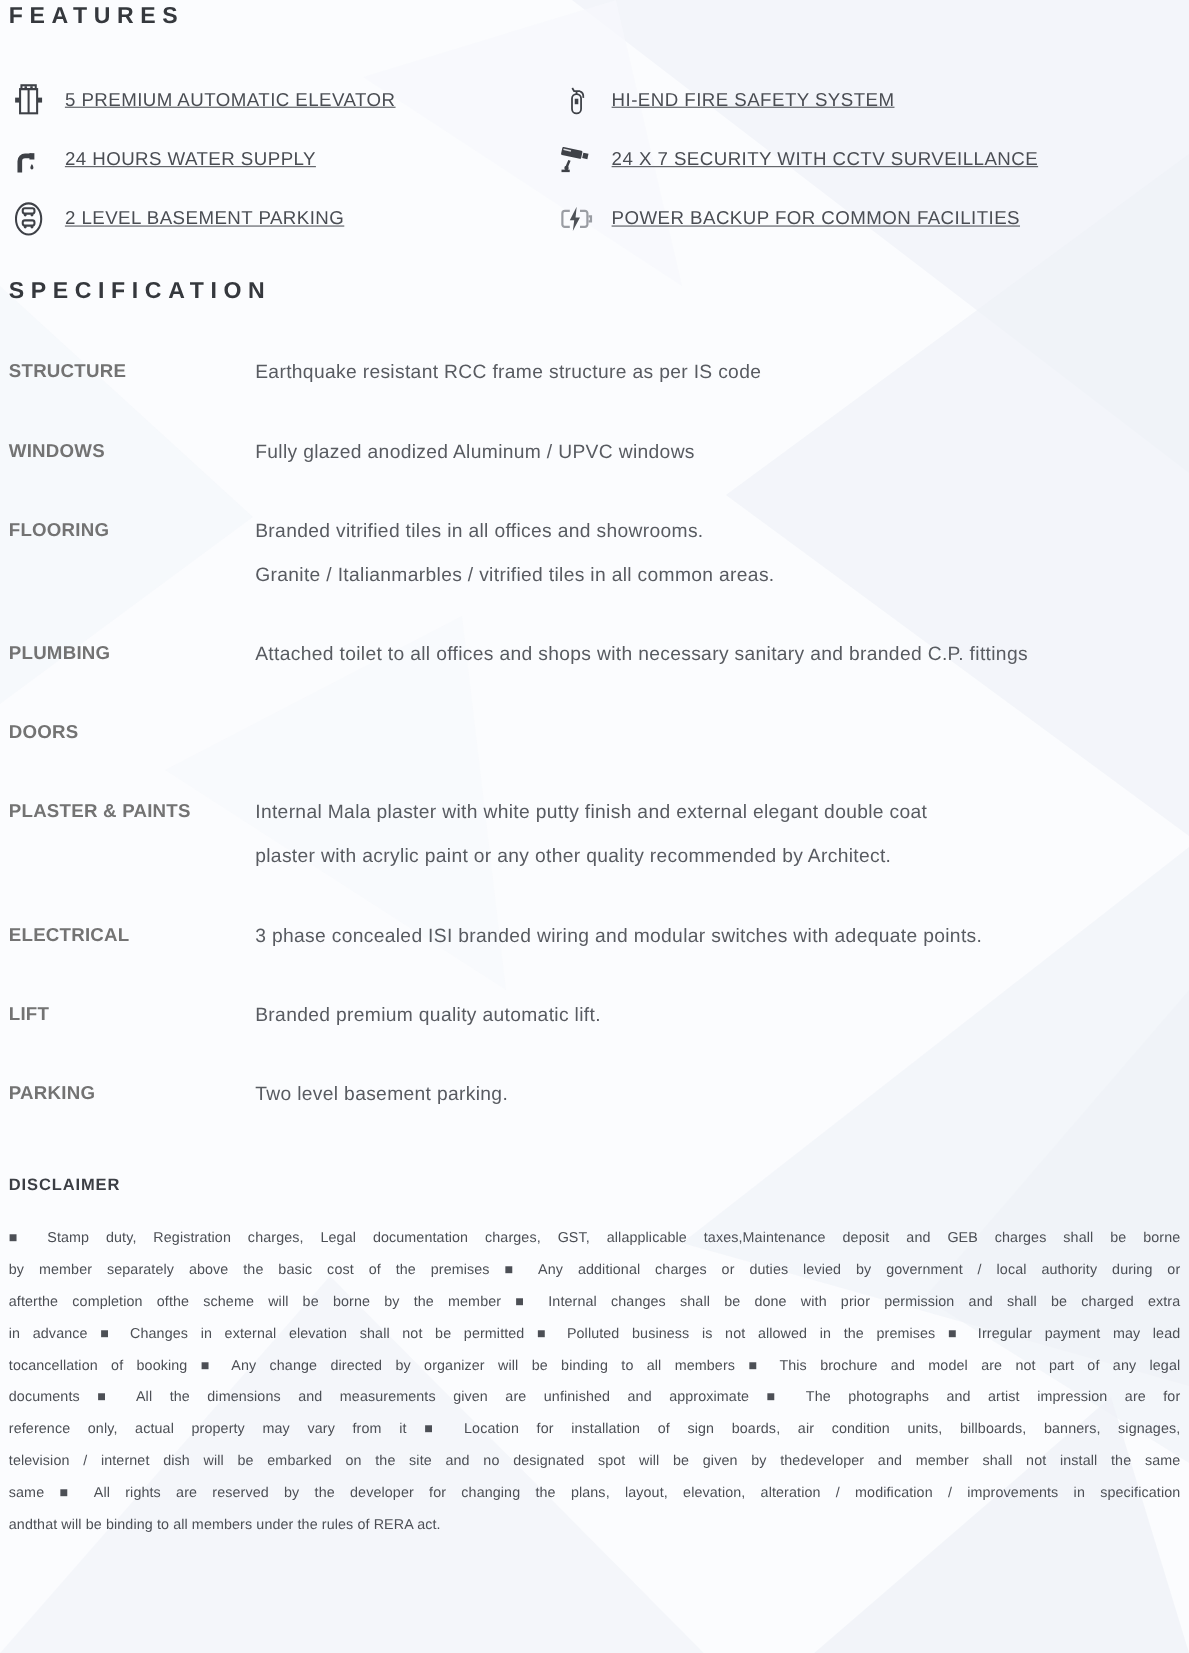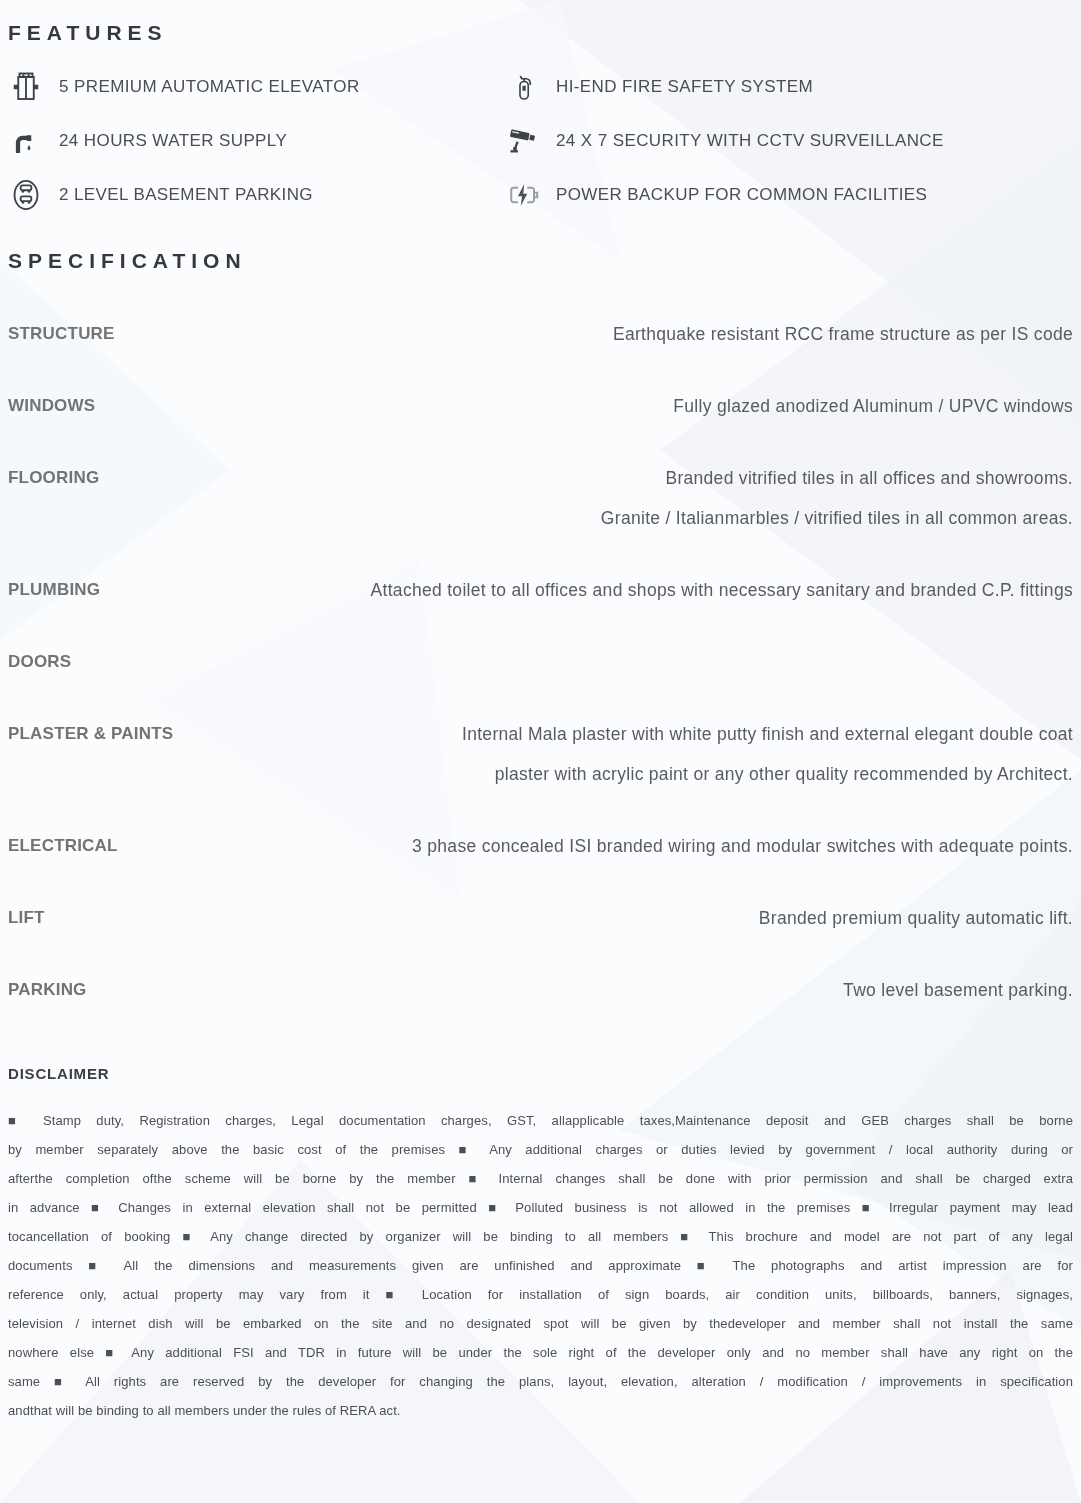--- a/index.html
+++ b/index.html
@@ -5,49 +5,50 @@
   html,body{margin:0;padding:0;}
   body{
     width:1081px;height:1503px;
     font-family:"Liberation Sans",sans-serif;
     background:#fbfcfe;
     color:#54575d;
     position:relative;
     overflow:hidden;
   }
   .bg{position:absolute;inset:0;z-index:0;}
-  .content{position:relative;z-index:1;padding:20px 8px 0 8px;}
+  .content{position:relative;z-index:1;padding:2px 8px 0 8px;}
 
   .section-title{
     font-size:21px;font-weight:bold;letter-spacing:6px;
     color:#35383d;line-height:26px;margin:0;
   }
 
   
   .features-grid{
-    margin-top:26px;
+    margin-top:48px;
     display:grid;
     grid-template-columns:497px 1fr;
     grid-template-rows:repeat(3,auto);
     grid-auto-flow:column;
     row-gap:24px;
+    text-decoration:underline;
   }
   .feature-item{display:flex;align-items:center;gap:15px;height:30px;}
   .feature-icon{width:36px;display:flex;justify-content:center;align-items:center;flex:0 0 36px;}
   .feature-label{font-size:17px;letter-spacing:.4px;color:#4a4d53;}
 
   
   .spec-section{margin-top:38px;}
   .spec-table{margin-top:40px;}
   .spec-row{display:grid;grid-template-columns:224px 1fr;margin-bottom:32px;}
   .spec-label{
     font-weight:bold;font-size:17px;color:#737373;
     line-height:40px;letter-spacing:.2px;
   }
-  .spec-value{min-width:0;text-align:right;}
+  .spec-value{min-width:0;}
   .spec-line{font-size:17.5px;line-height:40px;color:#585b61;letter-spacing:.3px;}
 
   
   .disclaimer-section{margin-top:54px;}
   .disclaimer-title{
     font-size:15px;font-weight:bold;letter-spacing:.8px;
     color:#3b3e44;line-height:20px;margin:0;
   }
   .disclaimer-text{margin-top:22px;}
   .disclaimer-line{
@@ -244,19 +245,18 @@
     <h2 class="disclaimer-title">DISCLAIMER</h2>
     <div class="disclaimer-text">
       <div class="disclaimer-line">■ Stamp duty, Registration charges, Legal documentation charges, GST, allapplicable taxes,Maintenance deposit and GEB charges shall be borne</div>
       <div class="disclaimer-line">by member separately above the basic cost of the premises ■ Any additional charges or duties levied by government / local authority during or</div>
       <div class="disclaimer-line">afterthe completion ofthe scheme will be borne by the member ■ Internal changes shall be done with prior permission and shall be charged extra</div>
       <div class="disclaimer-line">in advance ■ Changes in external elevation shall not be permitted ■ Polluted business is not allowed in the premises ■ Irregular payment may lead</div>
       <div class="disclaimer-line">tocancellation of booking ■ Any change directed by organizer will be binding to all members ■ This brochure and model are not part of any legal</div>
       <div class="disclaimer-line">documents ■ All the dimensions and measurements given are unfinished and approximate ■ The photographs and artist impression are for</div>
       <div class="disclaimer-line">reference only, actual property may vary from it ■ Location for installation of sign boards, air condition units, billboards, banners, signages,</div>
       <div class="disclaimer-line">television / internet dish will be embarked on the site and no designated spot will be given by thedeveloper and member shall not install the same</div>
-      <div class="disclaimer-line">nowhere else ■ Any additional FSI and TDR in future will be under the sole right of the developer only and no member shall have any right on the</div>
       <div class="disclaimer-line">same ■ All rights are reserved by the developer for changing the plans, layout, elevation, alteration / modification / improvements in specification</div>
       <div class="disclaimer-line">andthat will be binding to all members under the rules of RERA act.</div>
     </div>
   </section>
 
 </div>
 
 </body></html>

